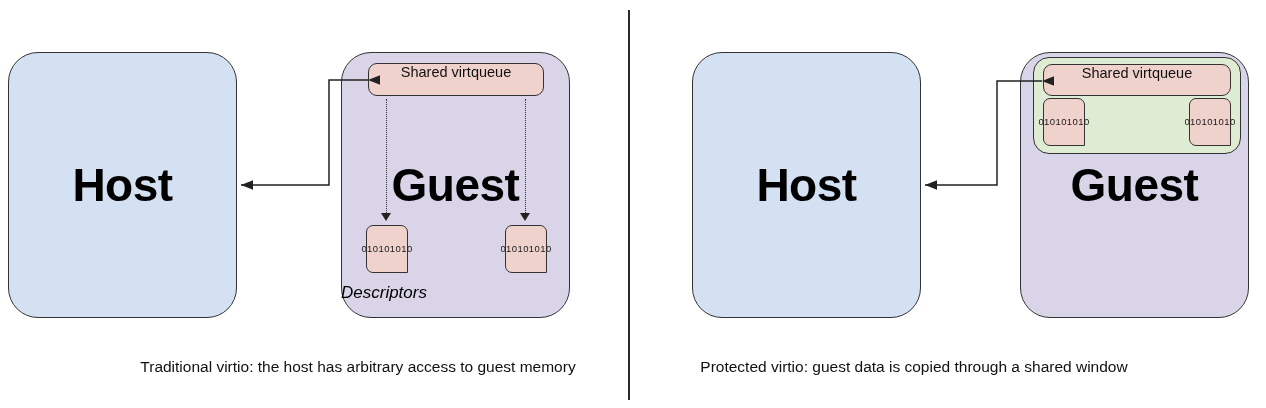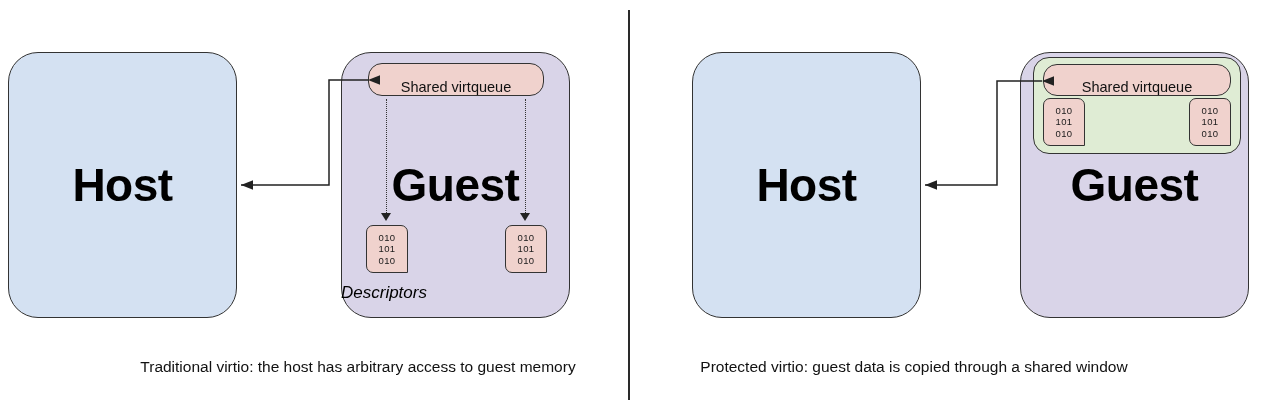--- a/index.html
+++ b/index.html
@@ -48,39 +48,39 @@
     letter-spacing: -0.5px;
     white-space: nowrap;
     text-align: center;
   }
 
   
   .vq {
     position: absolute;
     background: #f0d2cd;
     border: 1.6px solid #333333;
-    border-radius: 14px;
+    border-radius: 9px;
     box-sizing: border-box;
     display: flex;
-    align-items: flex-end;
+    align-items: flex-start;
     justify-content: center;
     font-size: 14.5px;
     color: #111111;
     white-space: nowrap;
   }
 
   
   .desc {
     position: absolute;
     background: #f0d2cd;
     border: 1.6px solid #333333;
     box-sizing: border-box;
     border-radius: 7px 7px 0 7px;
     display: flex;
-    flex-direction: column;
+    flex-direction: row;
     align-items: center;
     justify-content: center;
     line-height: 1.22;
     font-size: 9.5px;
     color: #1a1a1a;
   }
   .desc .bits { letter-spacing: 0.4px; }
 
   
   .desc-caption {

